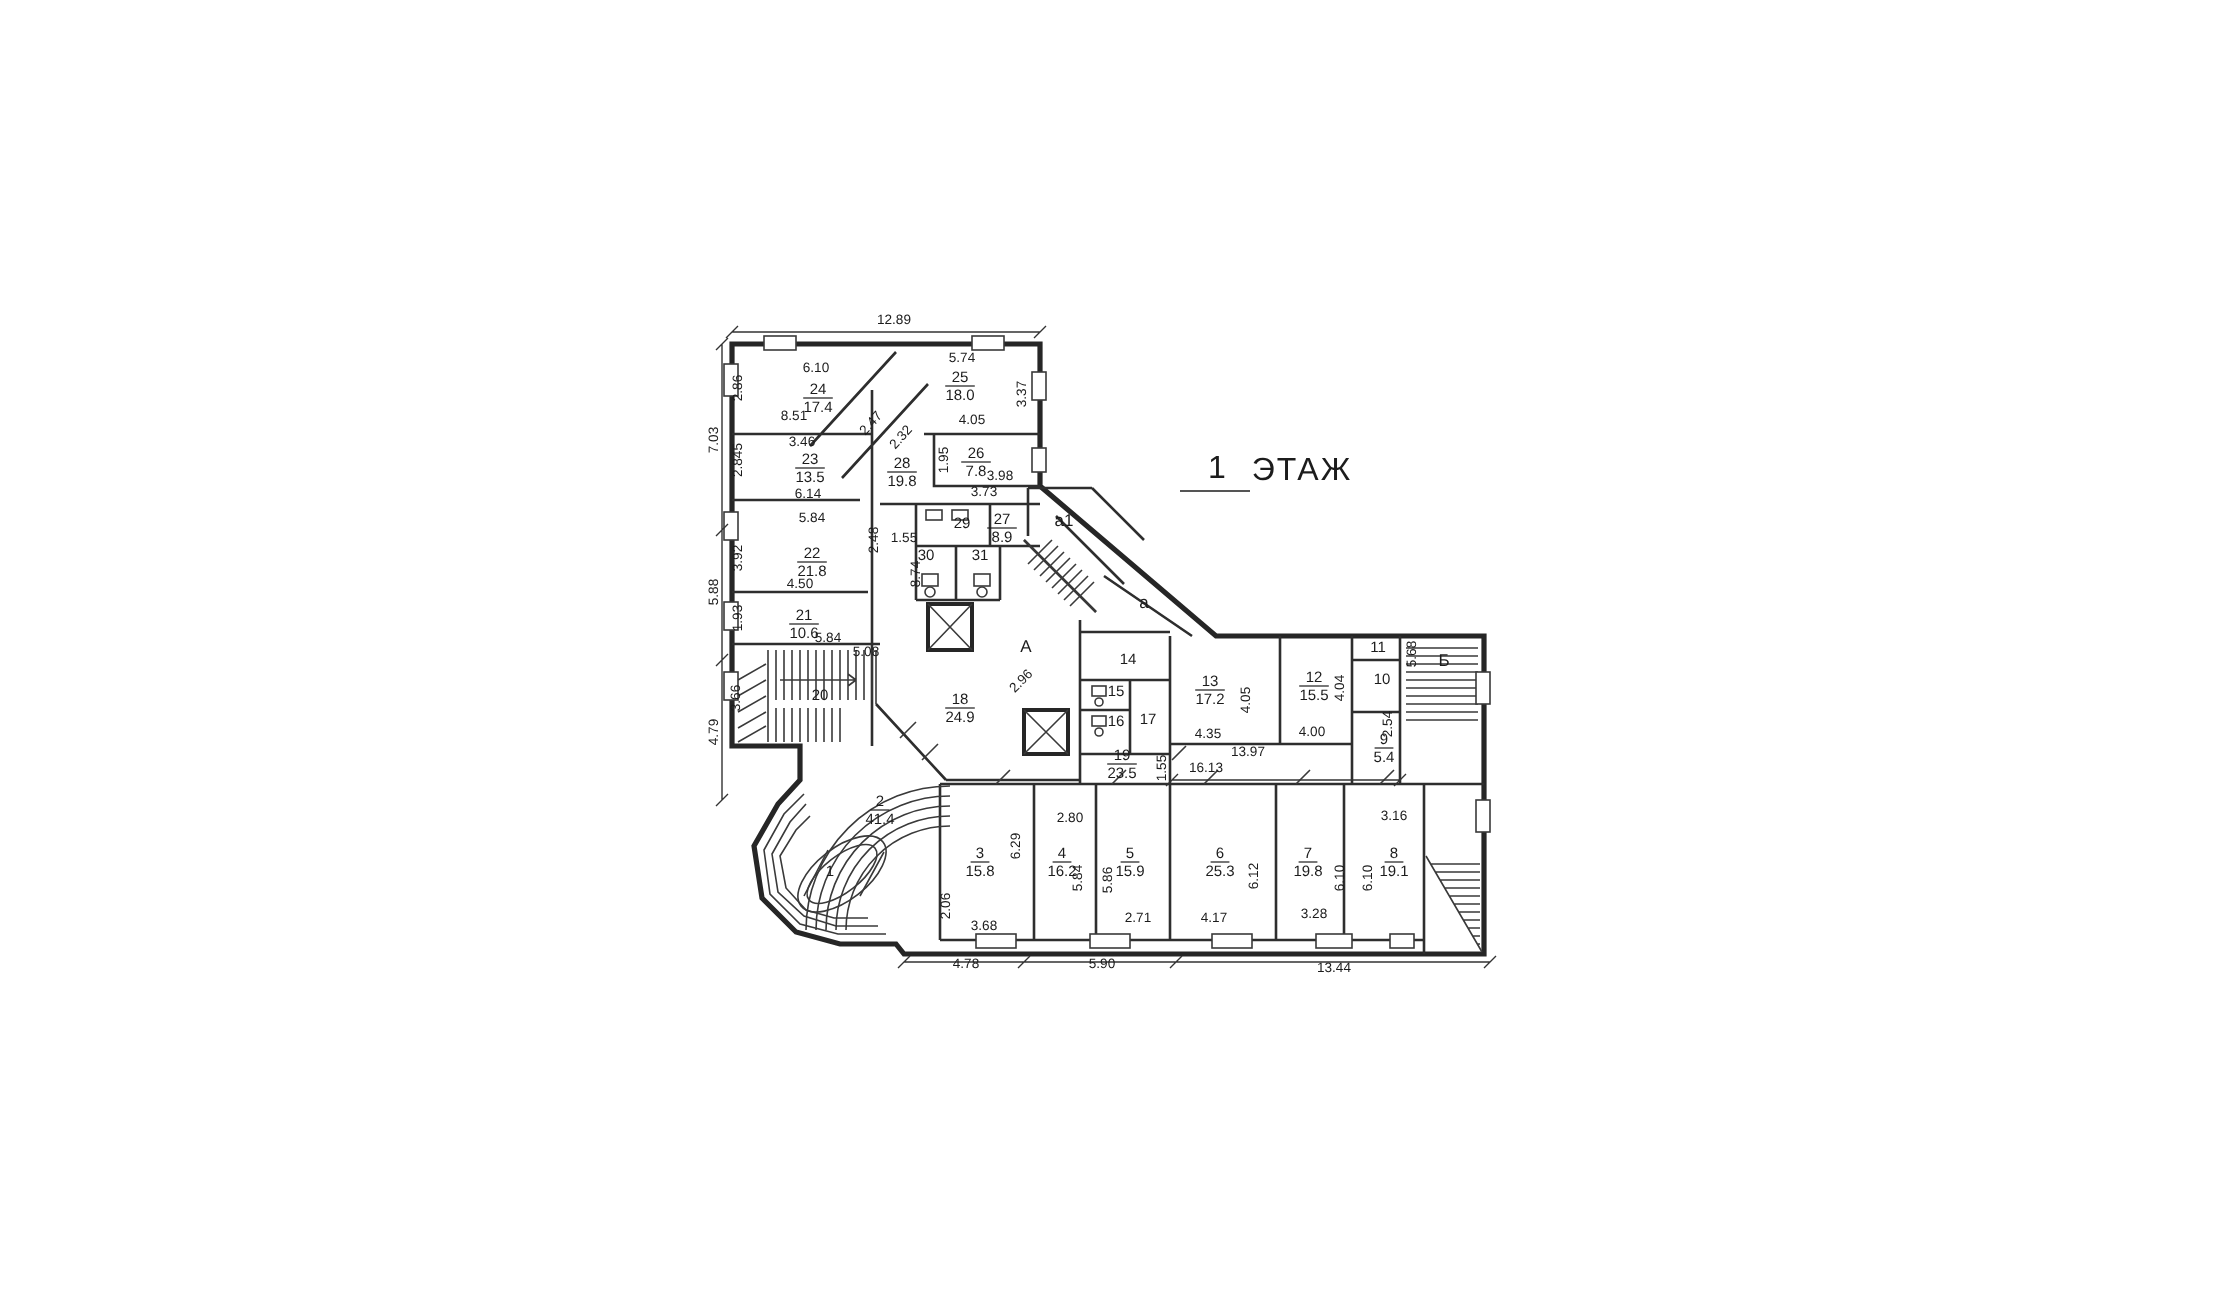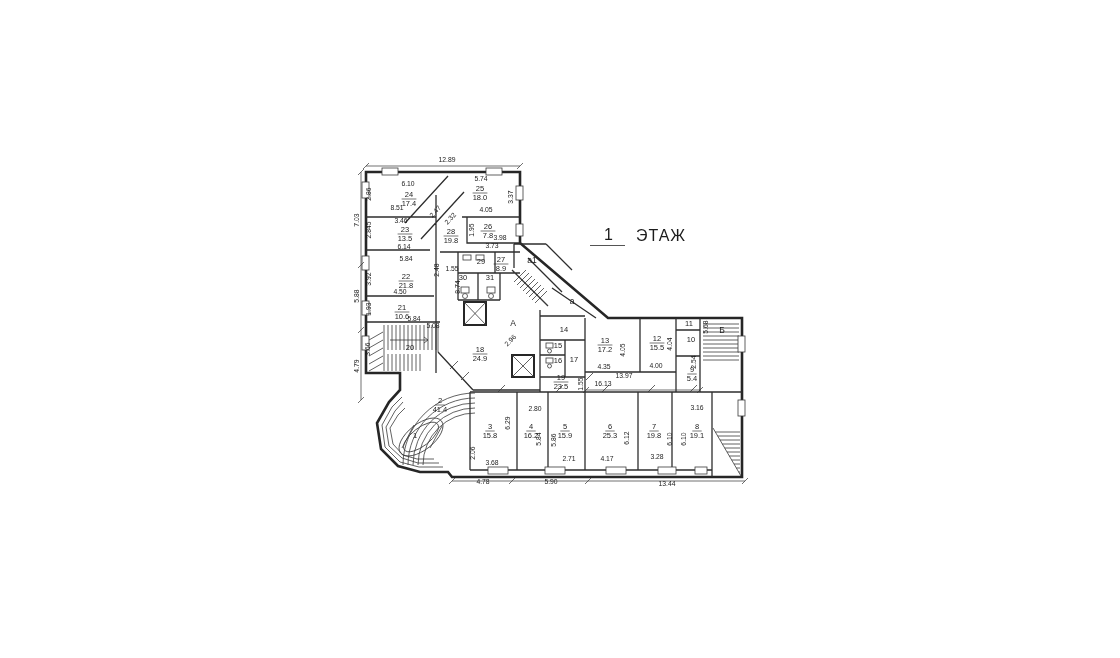--- a/index.html
+++ b/index.html
@@ -15,21 +15,21 @@
   .letter{font-size:8.5px;text-anchor:middle;}
   .walls{stroke:#262626;fill:none;}
   .thin{stroke:#2e2e2e;fill:none;stroke-width:1.3;}
   .hair{stroke:#3a3a3a;fill:none;stroke-width:0.8;}
   .dimline{stroke:#333;fill:none;stroke-width:0.7;}
   #floor-title{
     position:absolute;left:590px;top:226px;
     font-size:16px;color:#1c1c1c;letter-spacing:1px;display:flex;align-items:flex-end;
   }
   #floor-title .num{border-bottom:1.6px solid #555;padding:0 11px 1px 14px;}
-  #floor-title .word{margin-left:11px;padding-bottom:1px;}
+  #floor-title .word{margin-left:1px;padding-bottom:1px;}
 </style>
 </head>
 <body>
 
 <svg id="plan-svg" width="1120" height="658" viewBox="0 0 1120 658" xmlns="http://www.w3.org/2000/svg">
 
   <path class="walls" stroke-width="2.6" d="M366,172 L520,172 L520,243 L608,318 L742,318 L742,477 L452,477 L448,472 L420,472 L398,466 L381,449 L377,423 L389,402 L400,390 L400,373 L366,373 Z"></path>
 
   <path class="thin" d="M366,217 L436,217 M366,250 L430,250 M366,296 L434,296 M366,322 L440,322
            M436,195 L436,373

